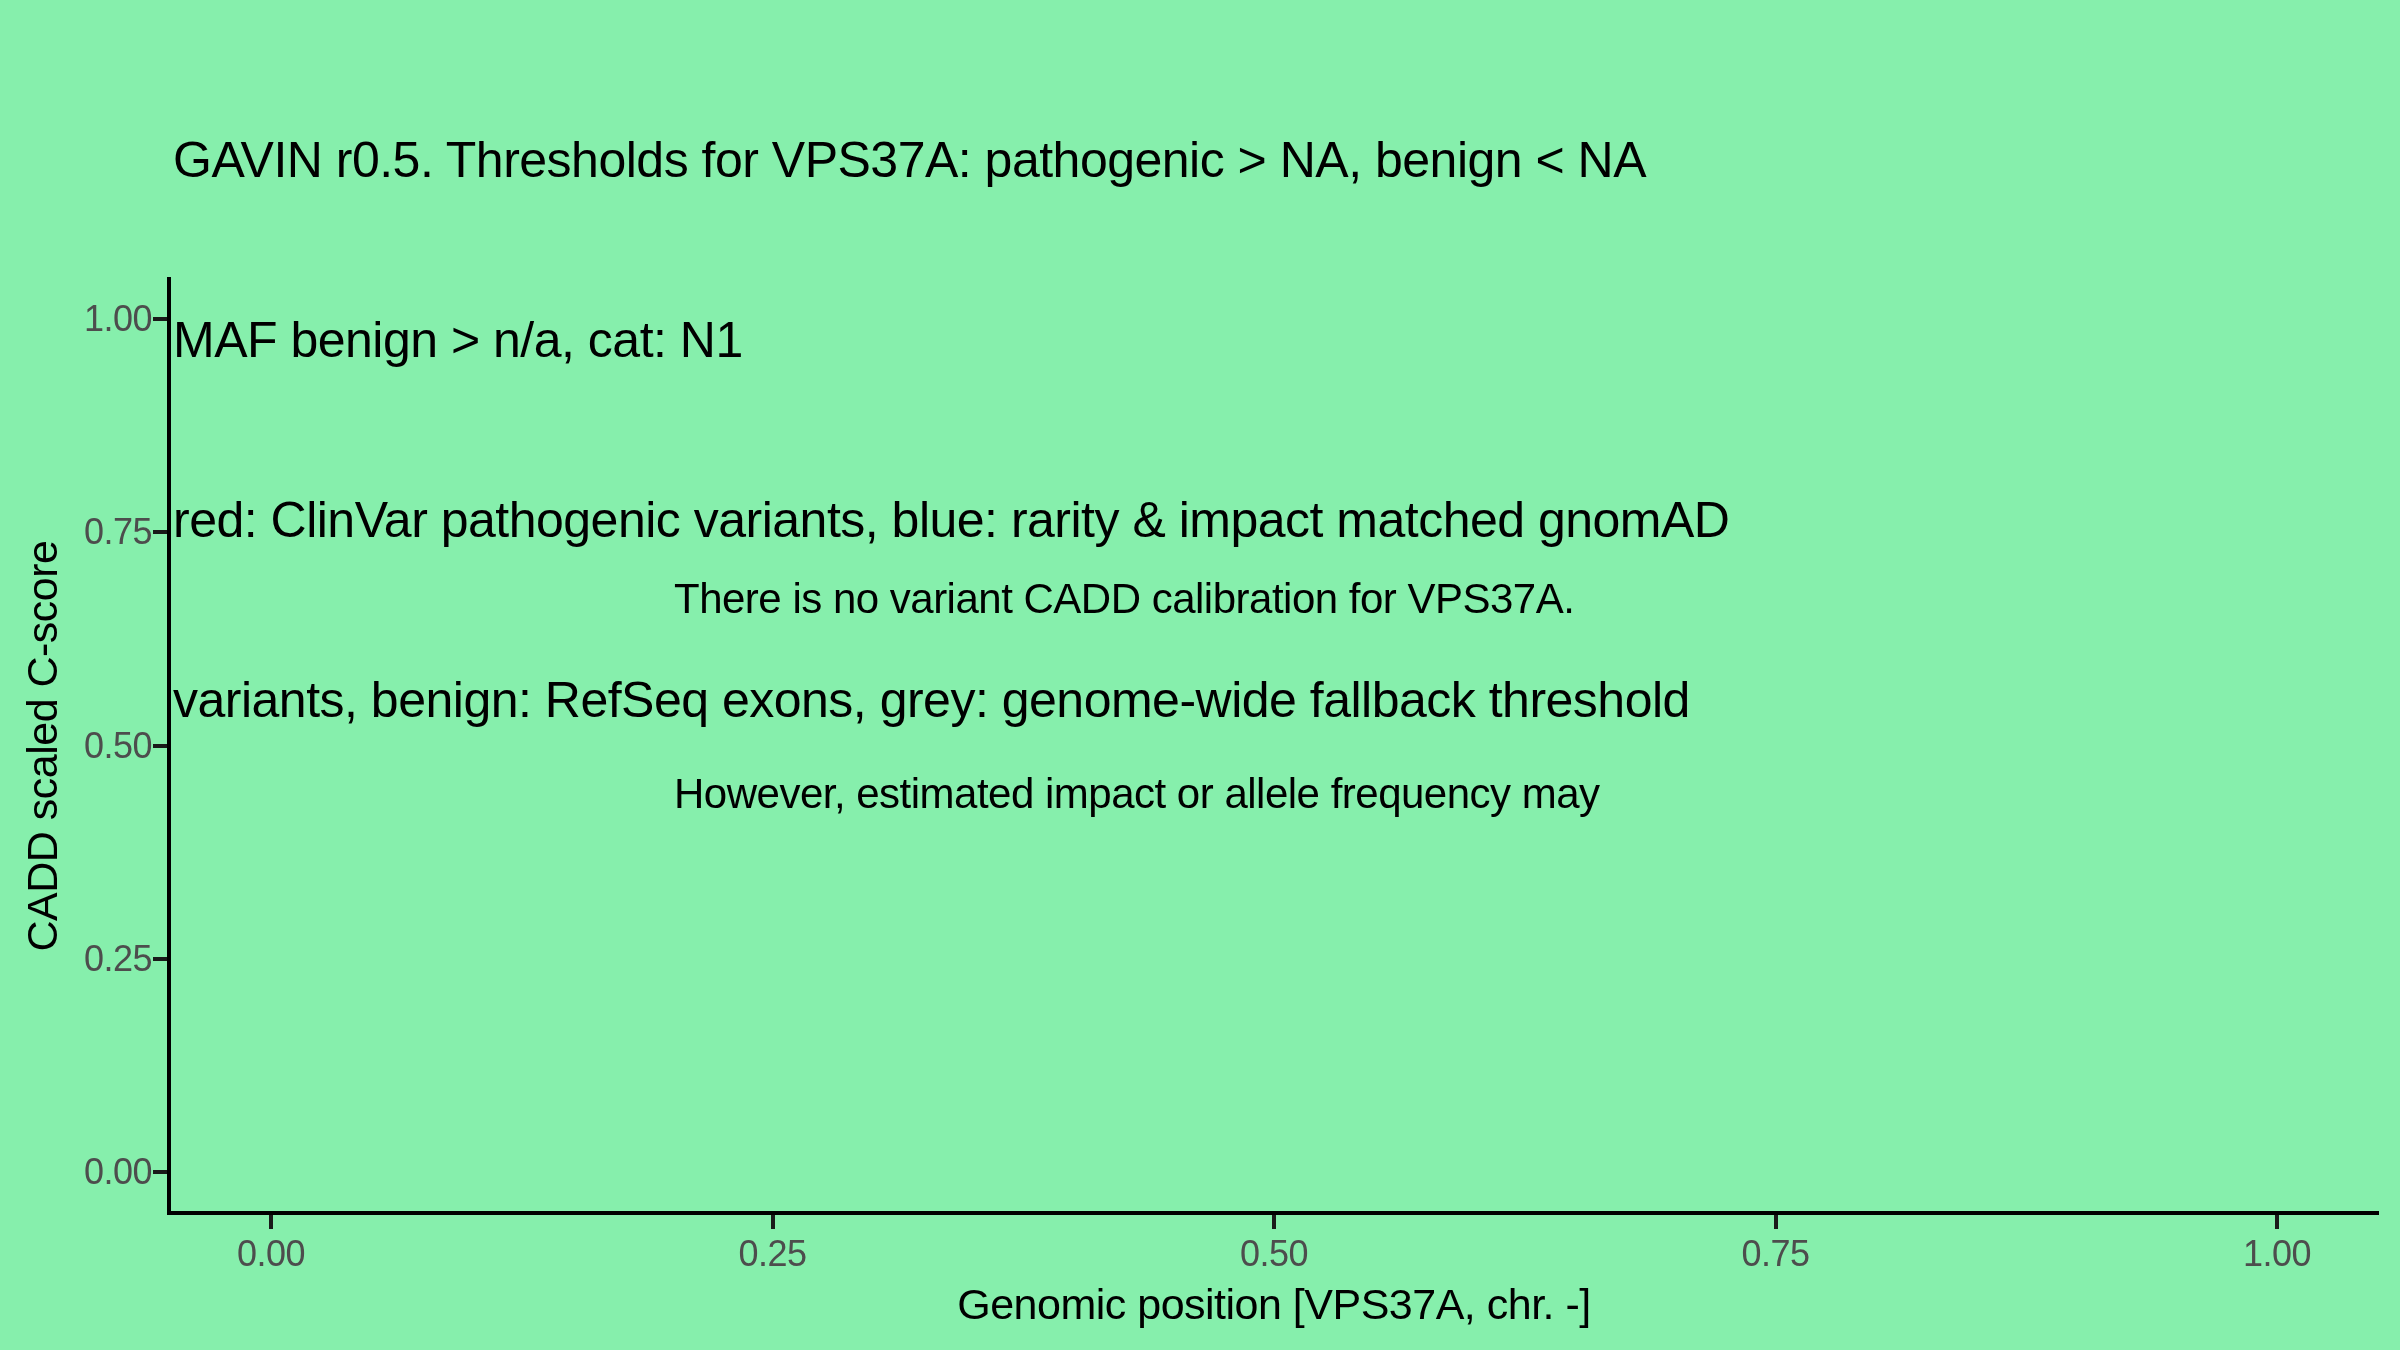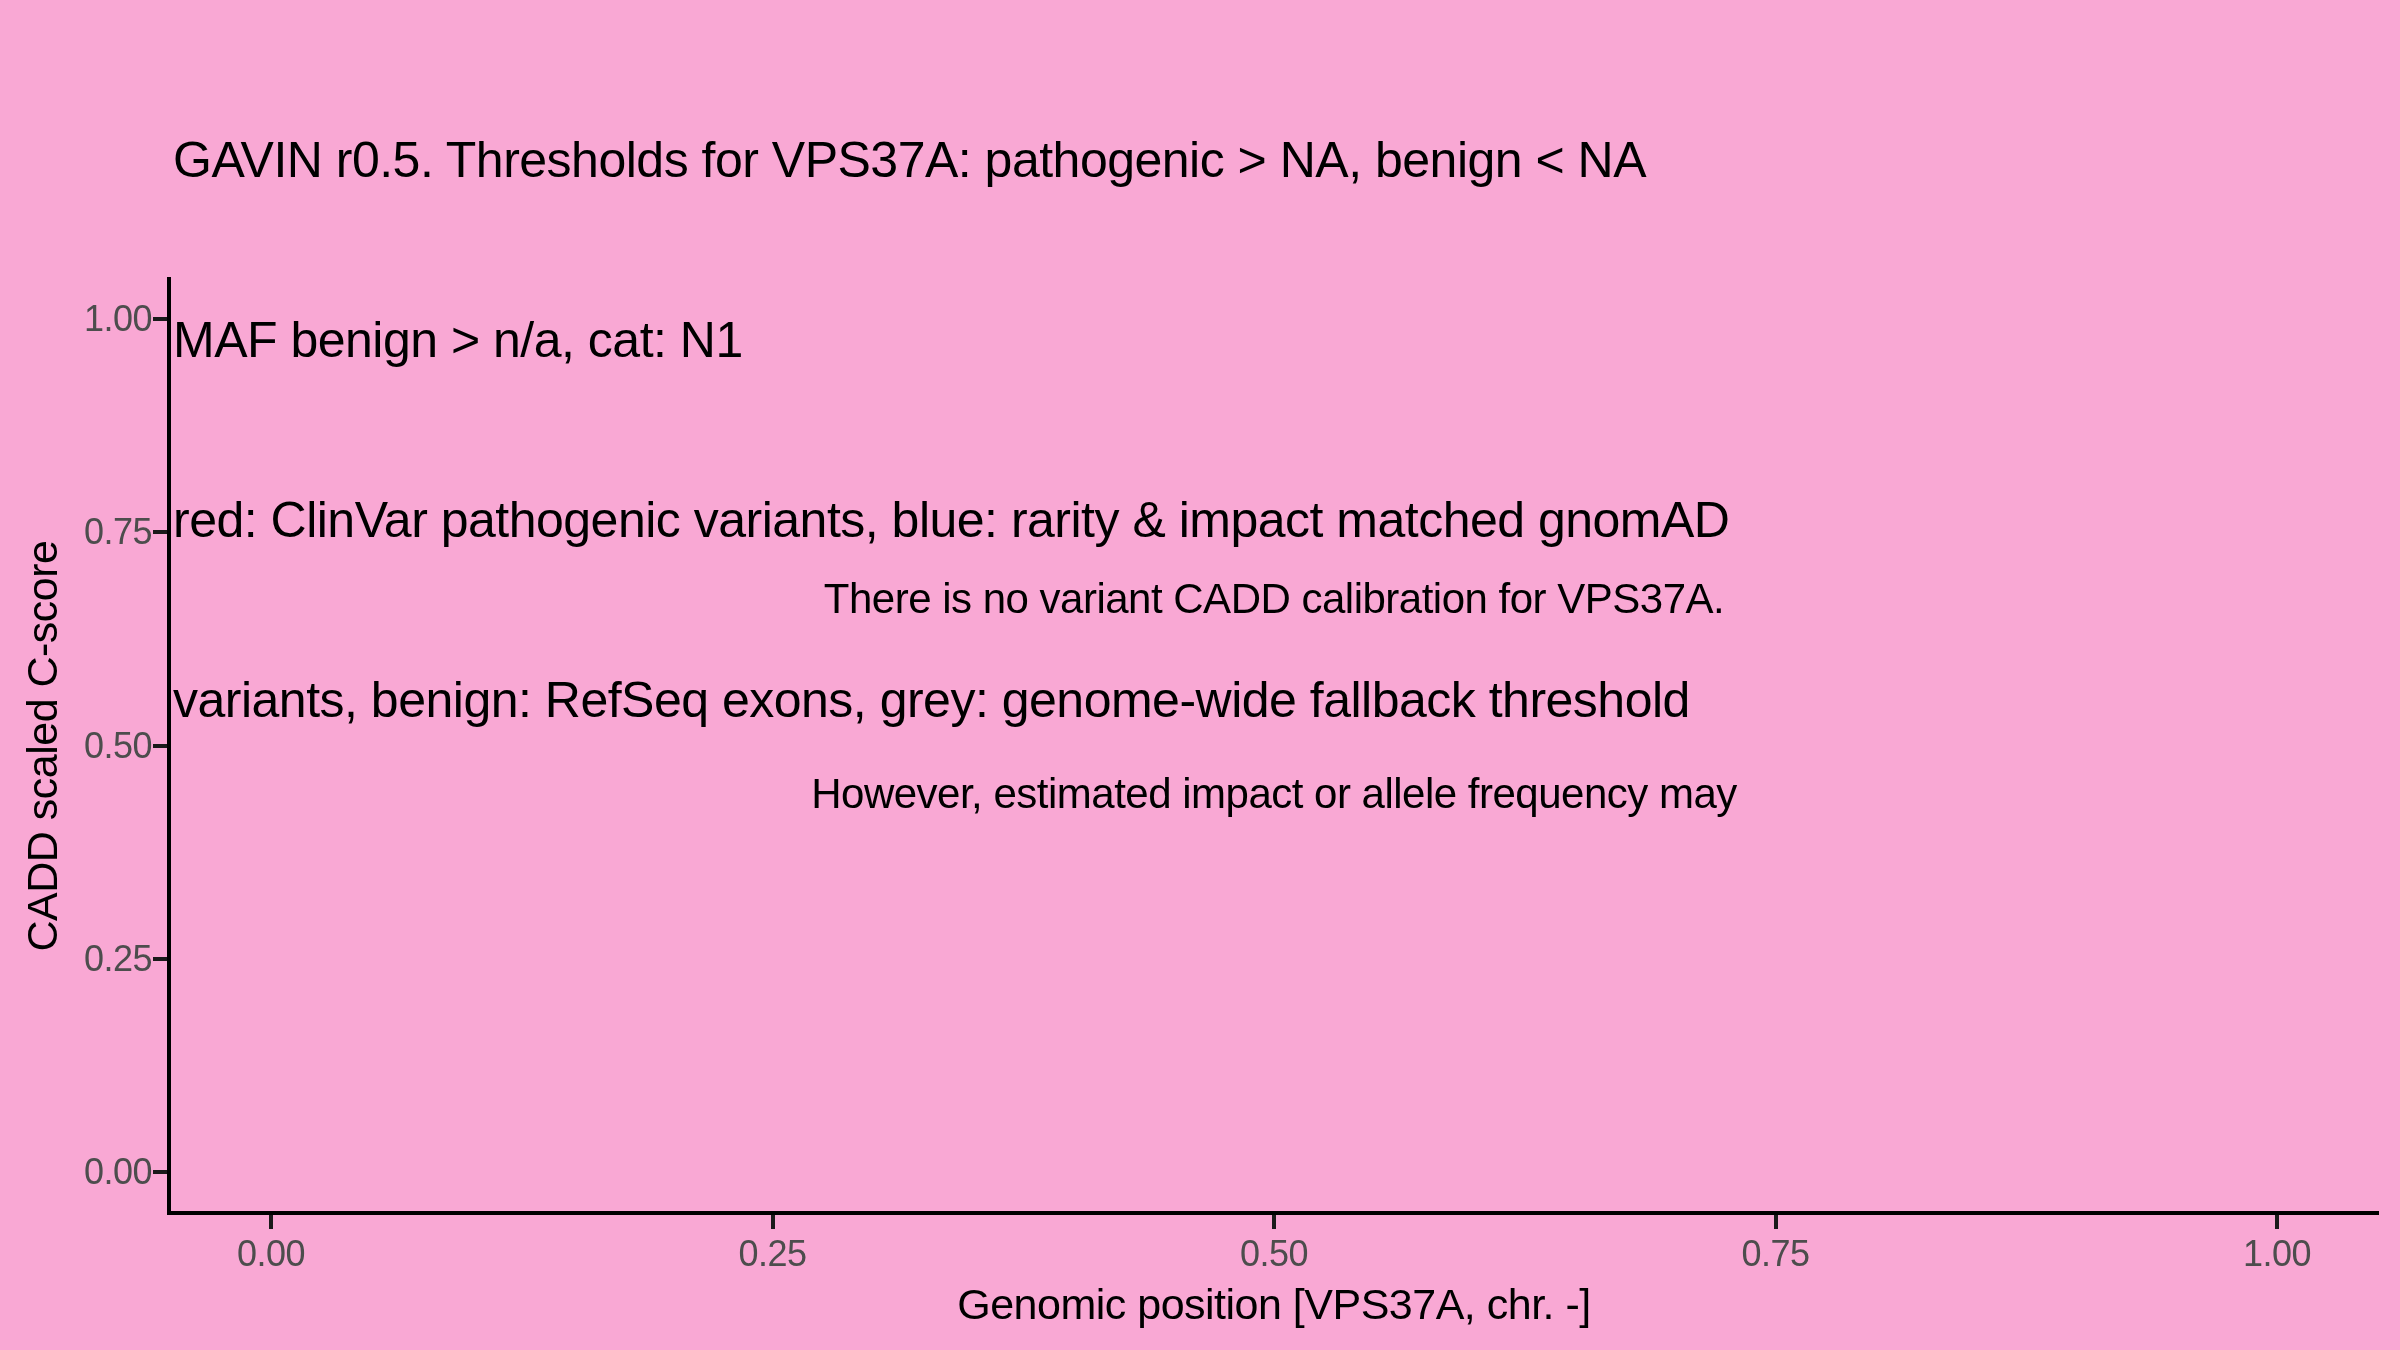--- a/index.html
+++ b/index.html
@@ -4,21 +4,21 @@
 <style>
   html, body {
     margin: 0;
     padding: 0;
     background: #ffffff;
   }
   #figure {
     position: relative;
     width: 2400px;
     height: 1350px;
-    background: #f9a8d4;
+    background: #86efac;
     overflow: hidden;
     font-family: "Liberation Sans", sans-serif;
     color: #000000;
   }
   .plot-title {
     position: absolute;
     left: 173px;
     top: 10px;
     font-size: 50px;
     line-height: 60px;
@@ -91,21 +91,21 @@
     left: 42px;
     top: 746px;
     transform: translate(-50%, -50%) rotate(-90deg);
     text-align: center;
   }
   .annotation {
     position: absolute;
     left: 674px;
     top: 436px;
     width: 1200px;
-    text-align: center;
+    text-align: left;
     font-size: 42px;
     line-height: 65px;
     color: #000000;
     letter-spacing: -0.5px;
     white-space: pre;
   }
 </style>
 </head>
 <body>
 

